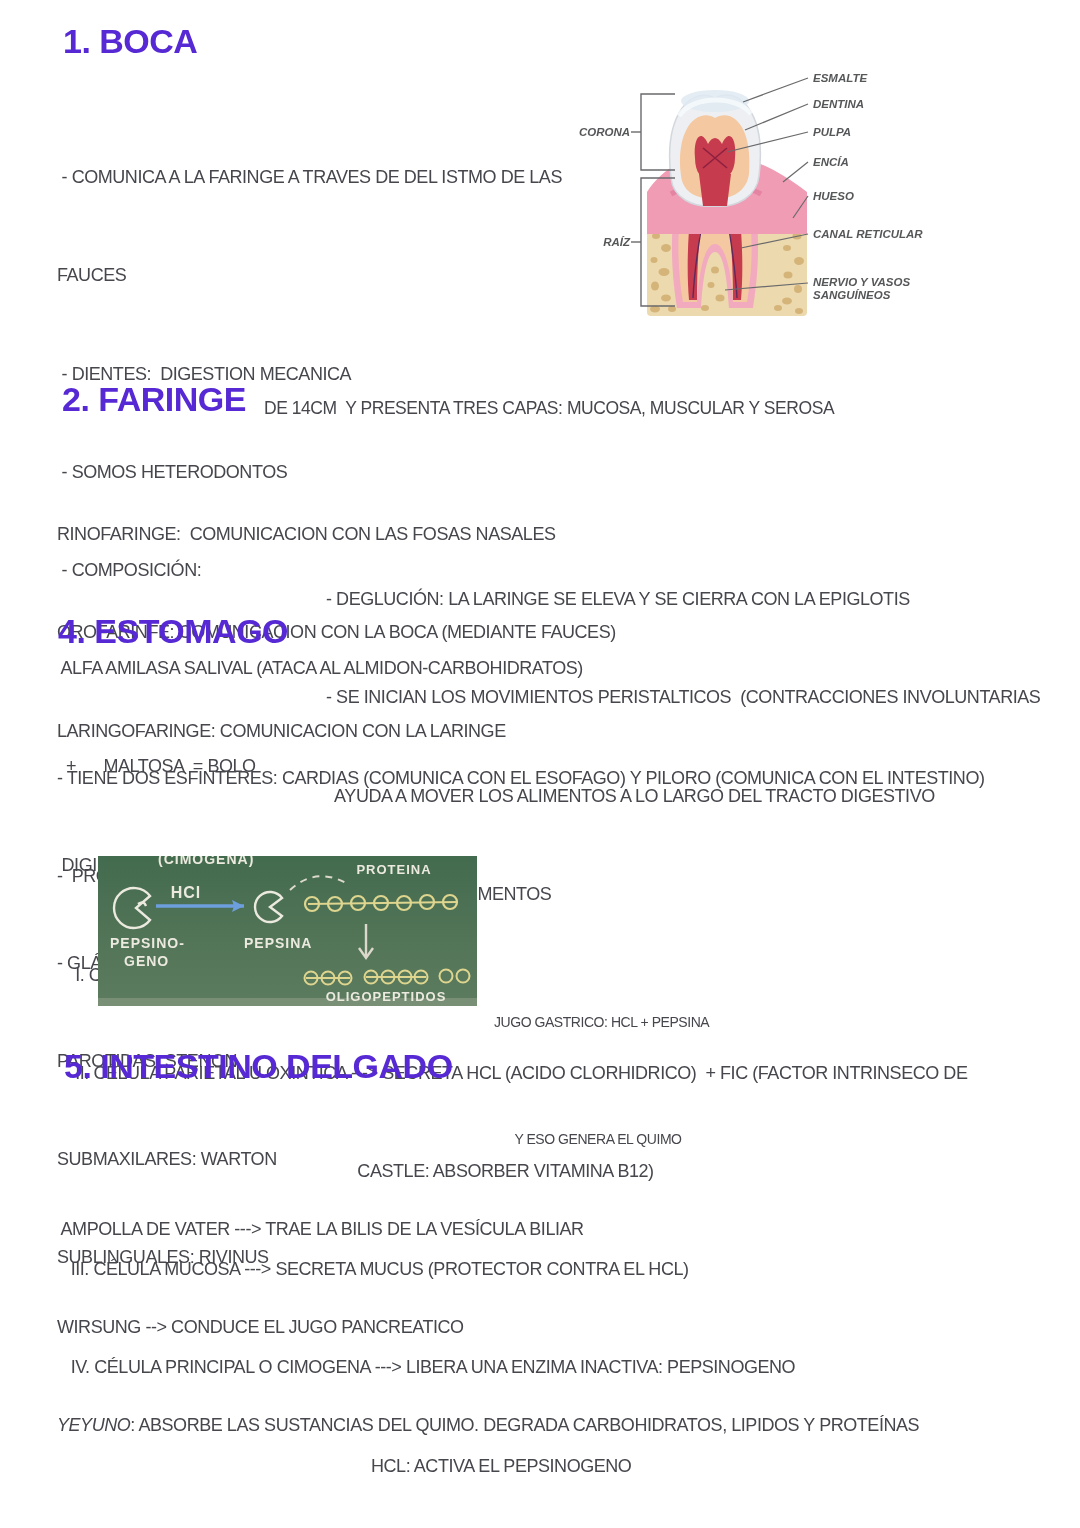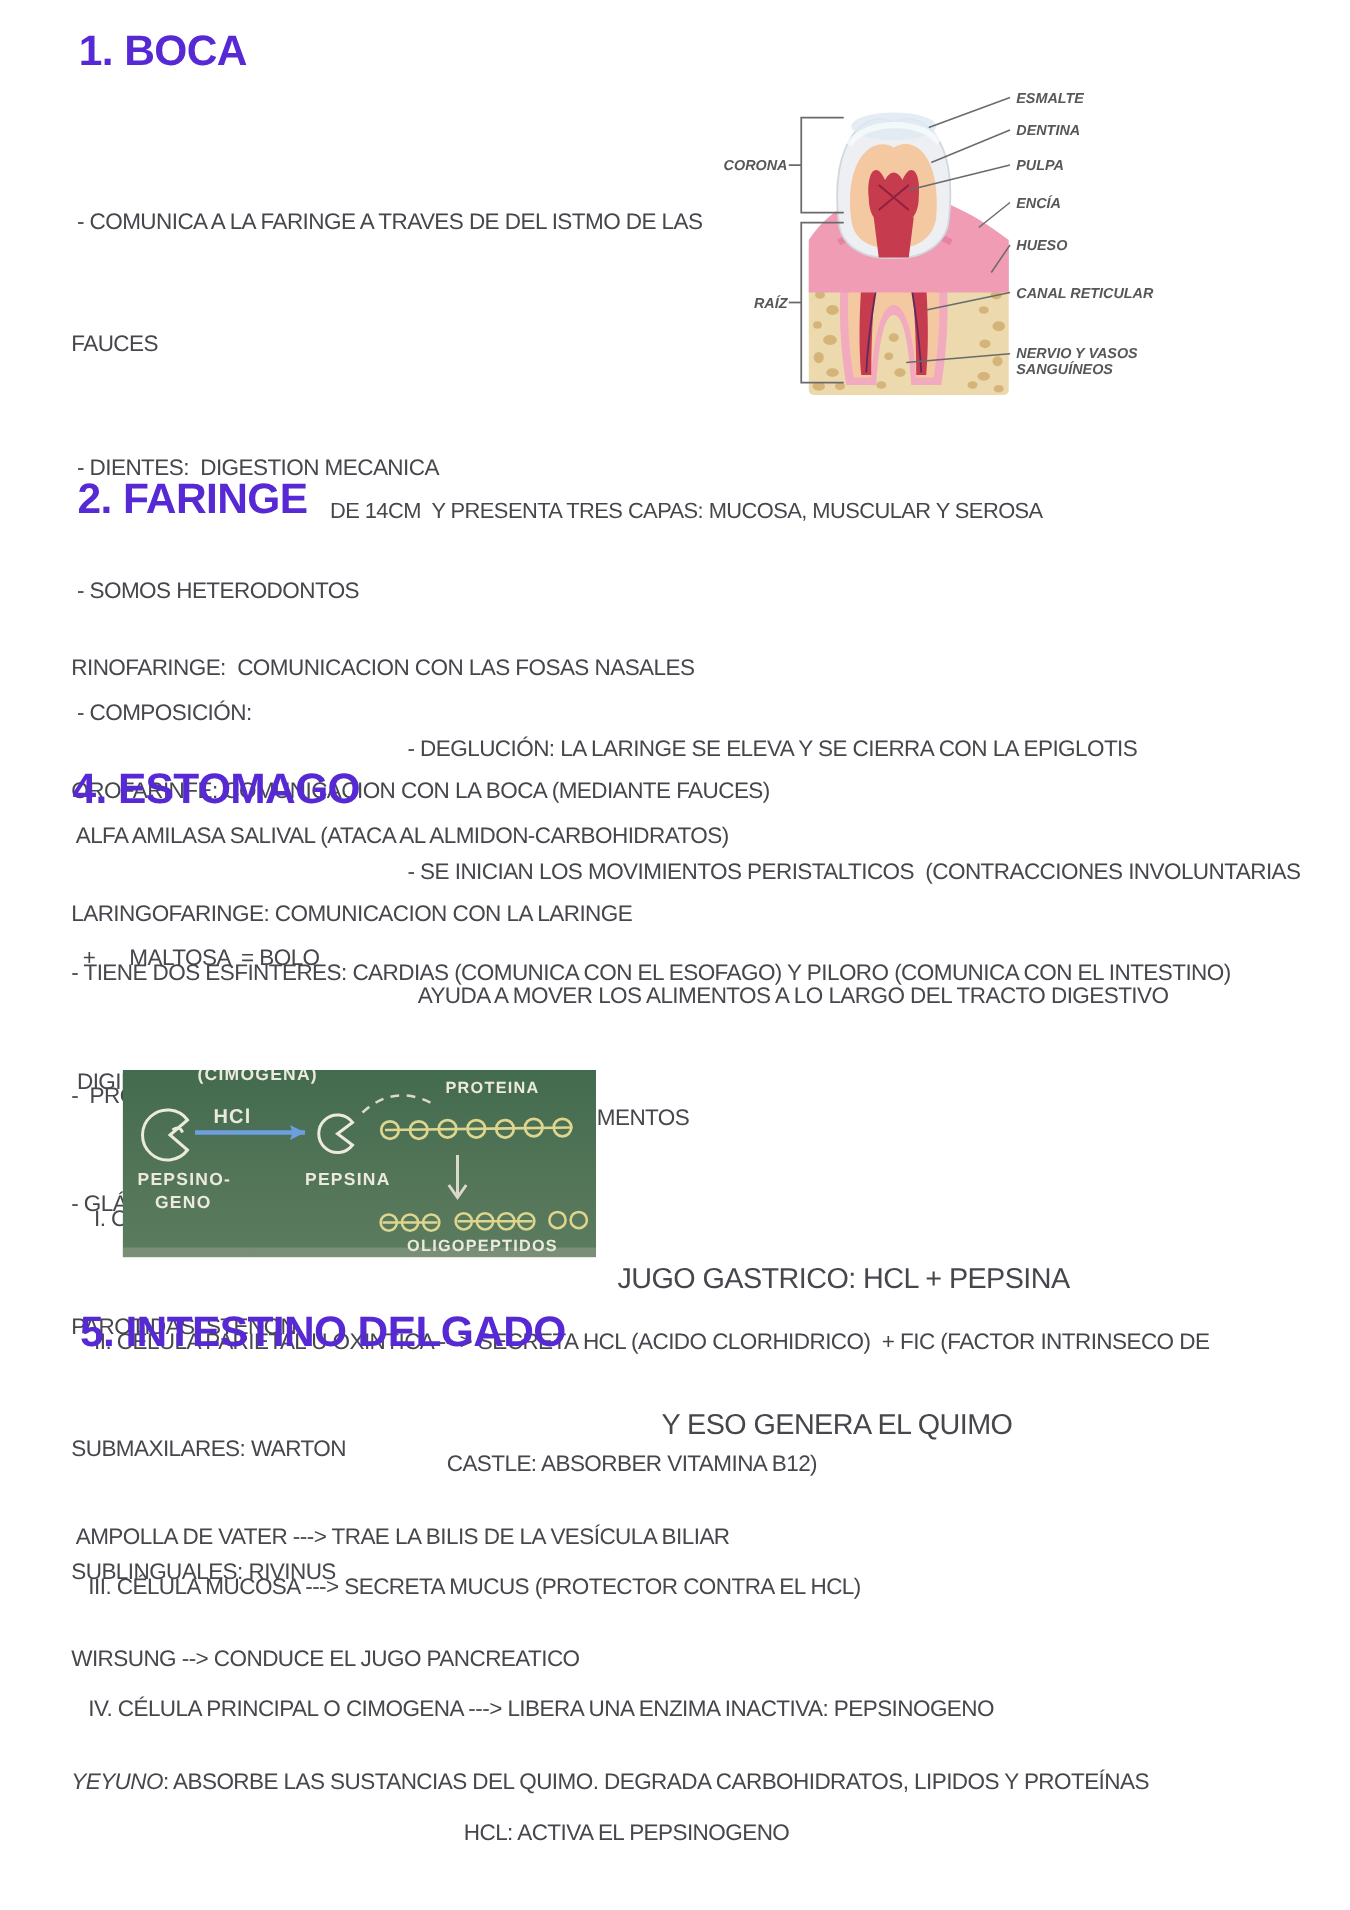--- a/index.html
+++ b/index.html
@@ -11,21 +11,21 @@
      font-size:34px;line-height:40px;letter-spacing:-0.5px;white-space:pre;}
   .hrow{position:absolute;display:flex;align-items:flex-end;gap:18px;}
   .hrow .htxt{font-weight:bold;color:var(--accent);font-size:34px;line-height:40px;letter-spacing:-0.5px;white-space:pre;}
   .hsuffix{font-size:17.5px;color:var(--text);letter-spacing:-0.45px;white-space:pre;}
 
   .lines{position:absolute;font-size:18px;line-height:24.55px;
          letter-spacing:-0.45px;color:var(--text);white-space:pre;}
   .lines .line{height:24.55px;}
   .it{font-style:italic;}
 
-  .jugo{position:absolute;font-size:23px;line-height:29.3px;letter-spacing:-0.45px;
+  .jugo{position:absolute;font-size:14px;line-height:29.3px;letter-spacing:-0.45px;
         color:var(--text);white-space:pre;}
 
   .figure{position:absolute;}
   .board-wrap{position:absolute;overflow:hidden;}
   svg text{font-family:"Liberation Sans",sans-serif;}
   .tooth-label{font-size:11.5px;font-weight:bold;font-style:italic;fill:#565759;}
   .chalk{fill:#eceadf;font-weight:bold;letter-spacing:1px;}
 </style>
 </head>
 <body>

